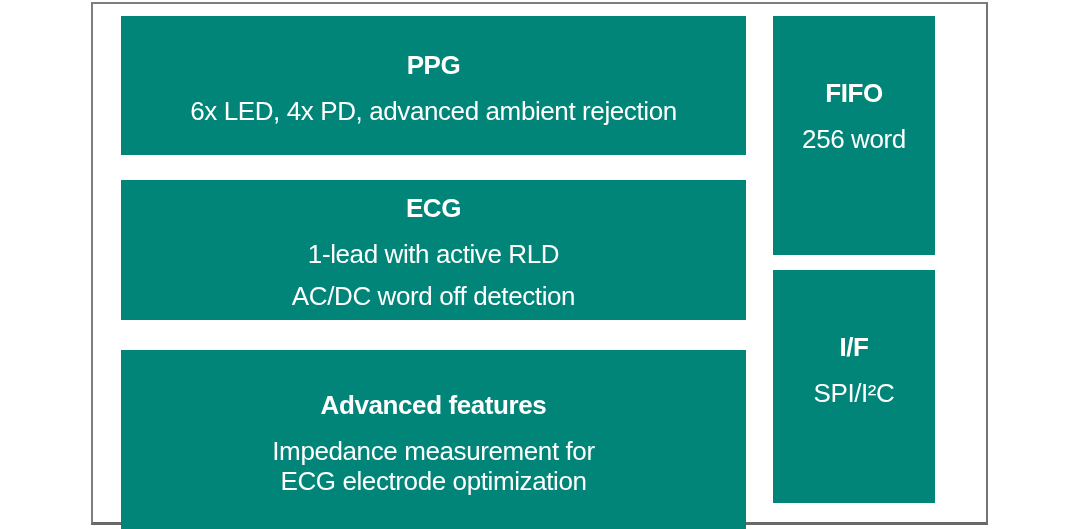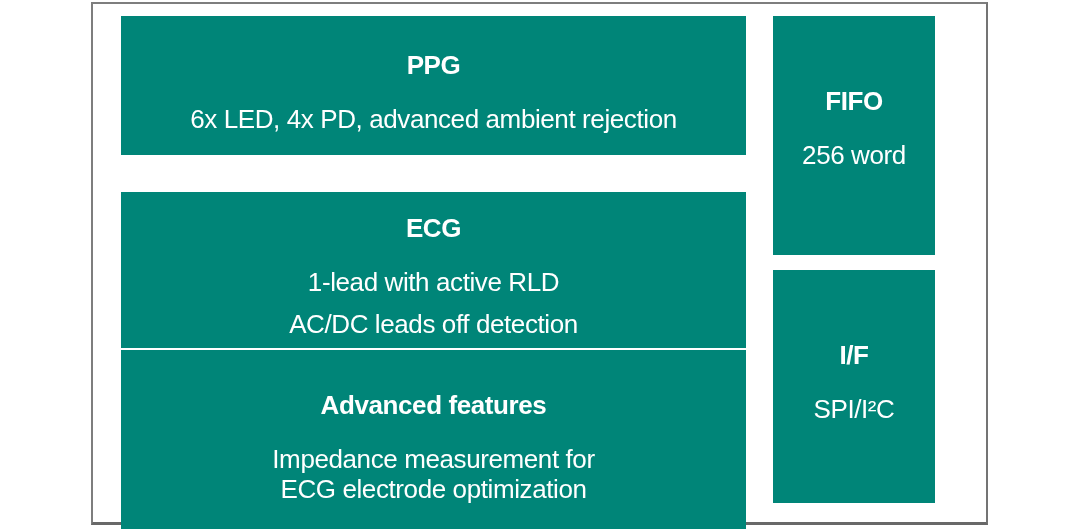--- a/index.html
+++ b/index.html
@@ -37,34 +37,34 @@
     flex-direction: column;
     align-items: center;
     text-align: center;
     gap: 12px;
     font-size: 26px;
     line-height: 30px;
     letter-spacing: -0.4px;
   }
   .block .title {
     font-weight: 700;
-    margin: 12px;
+    margin: 4px;
     font-size: 26px;
     line-height: 30px;
   }
   .block p {
     margin: 0;
   }
   .col-left-block {
     left: 121px;
     width: 625px;
     justify-content: center;
   }
   .block-ppg  { top: 16px;  height: 139px; }
-  .block-ecg  { top: 192px; height: 156px; }
+  .block-ecg  { top: 180px; height: 140px; }
   .block-adv  { top: 350px; height: 181px; }
   .col-right-block {
     left: 773px;
     width: 162px;
     justify-content: flex-start;
     padding-top: 58px;
   }
   .block-fifo { top: 16px;  height: 239px; }
   .block-if   { top: 270px; height: 233px; }
   .multiline div { line-height: 30px; }
@@ -76,21 +76,21 @@
   <div class="frame"></div>
 
   <section class="block col-left-block block-ppg">
     <h2 class="title">PPG</h2>
     <p>6x LED, 4x PD, advanced ambient rejection</p>
   </section>
 
   <section class="block col-left-block block-ecg">
     <h2 class="title">ECG</h2>
     <p>1-lead with active RLD</p>
-    <p>AC/DC leads off detection</p>
+    <p>AC/DC word off detection</p>
   </section>
 
   <section class="block col-left-block block-adv">
     <h2 class="title">Advanced features</h2>
     <div class="multiline">
       <div>Impedance measurement for</div>
       <div>ECG electrode optimization</div>
     </div>
   </section>
 

